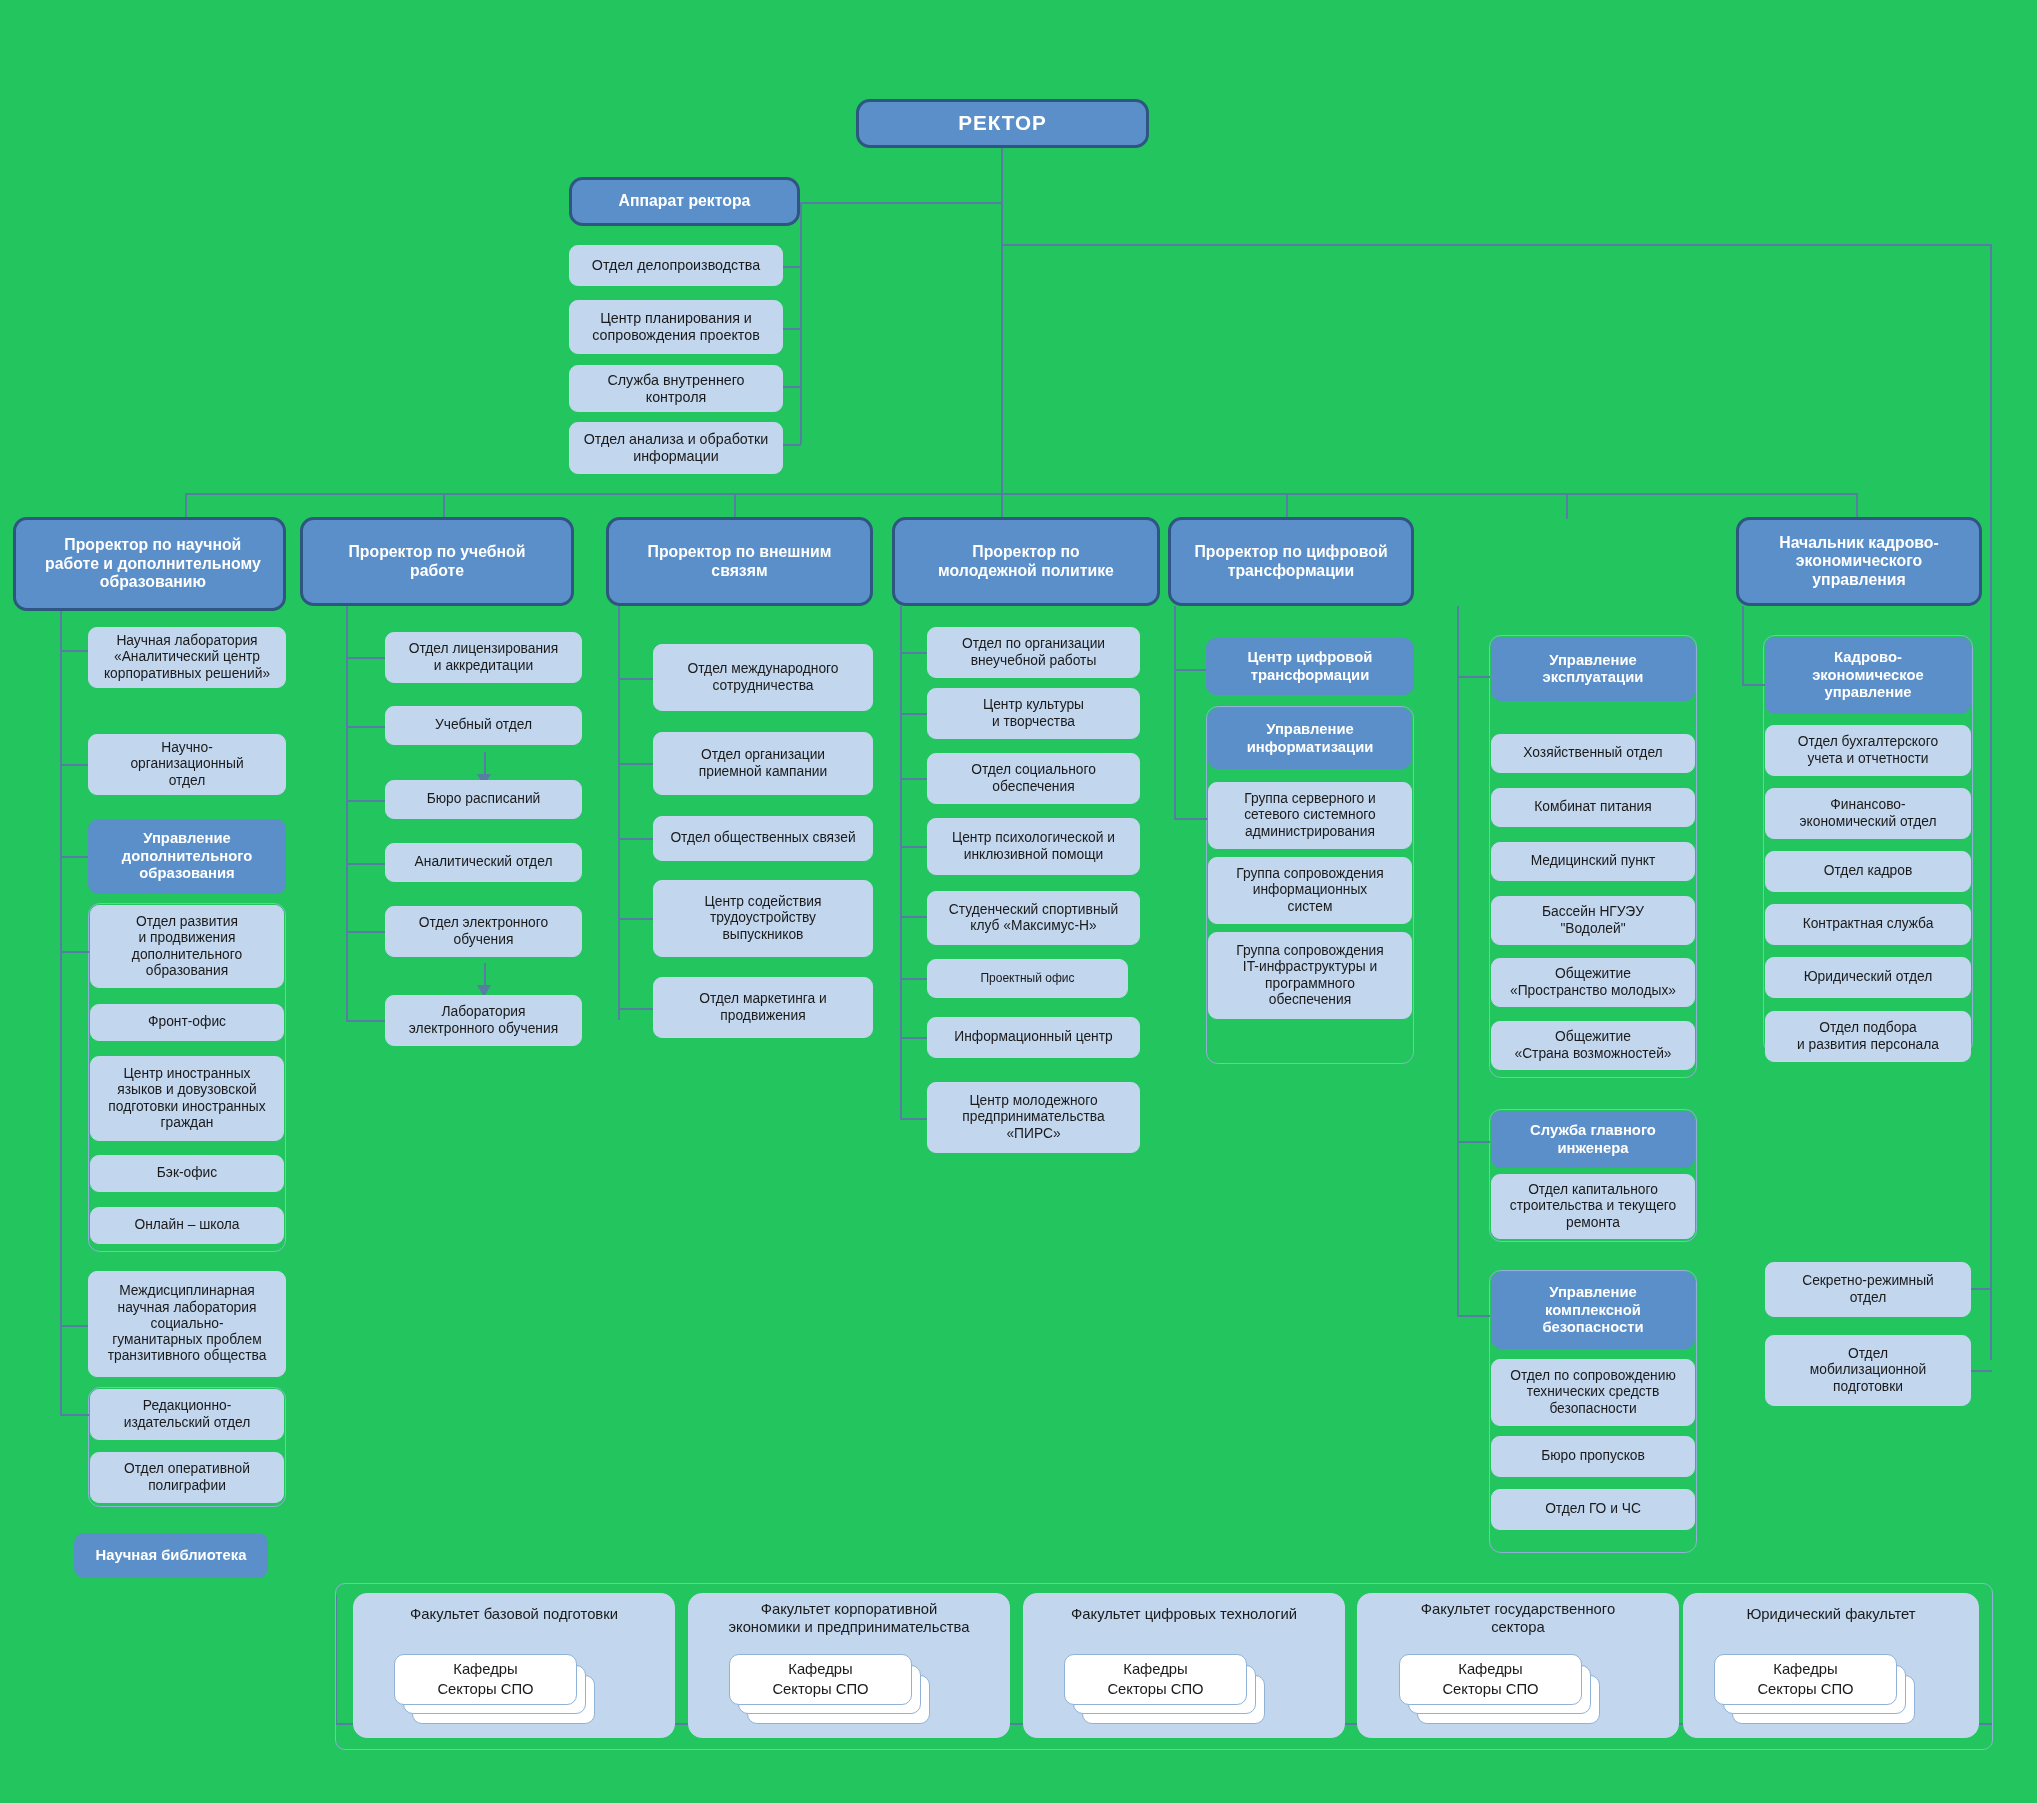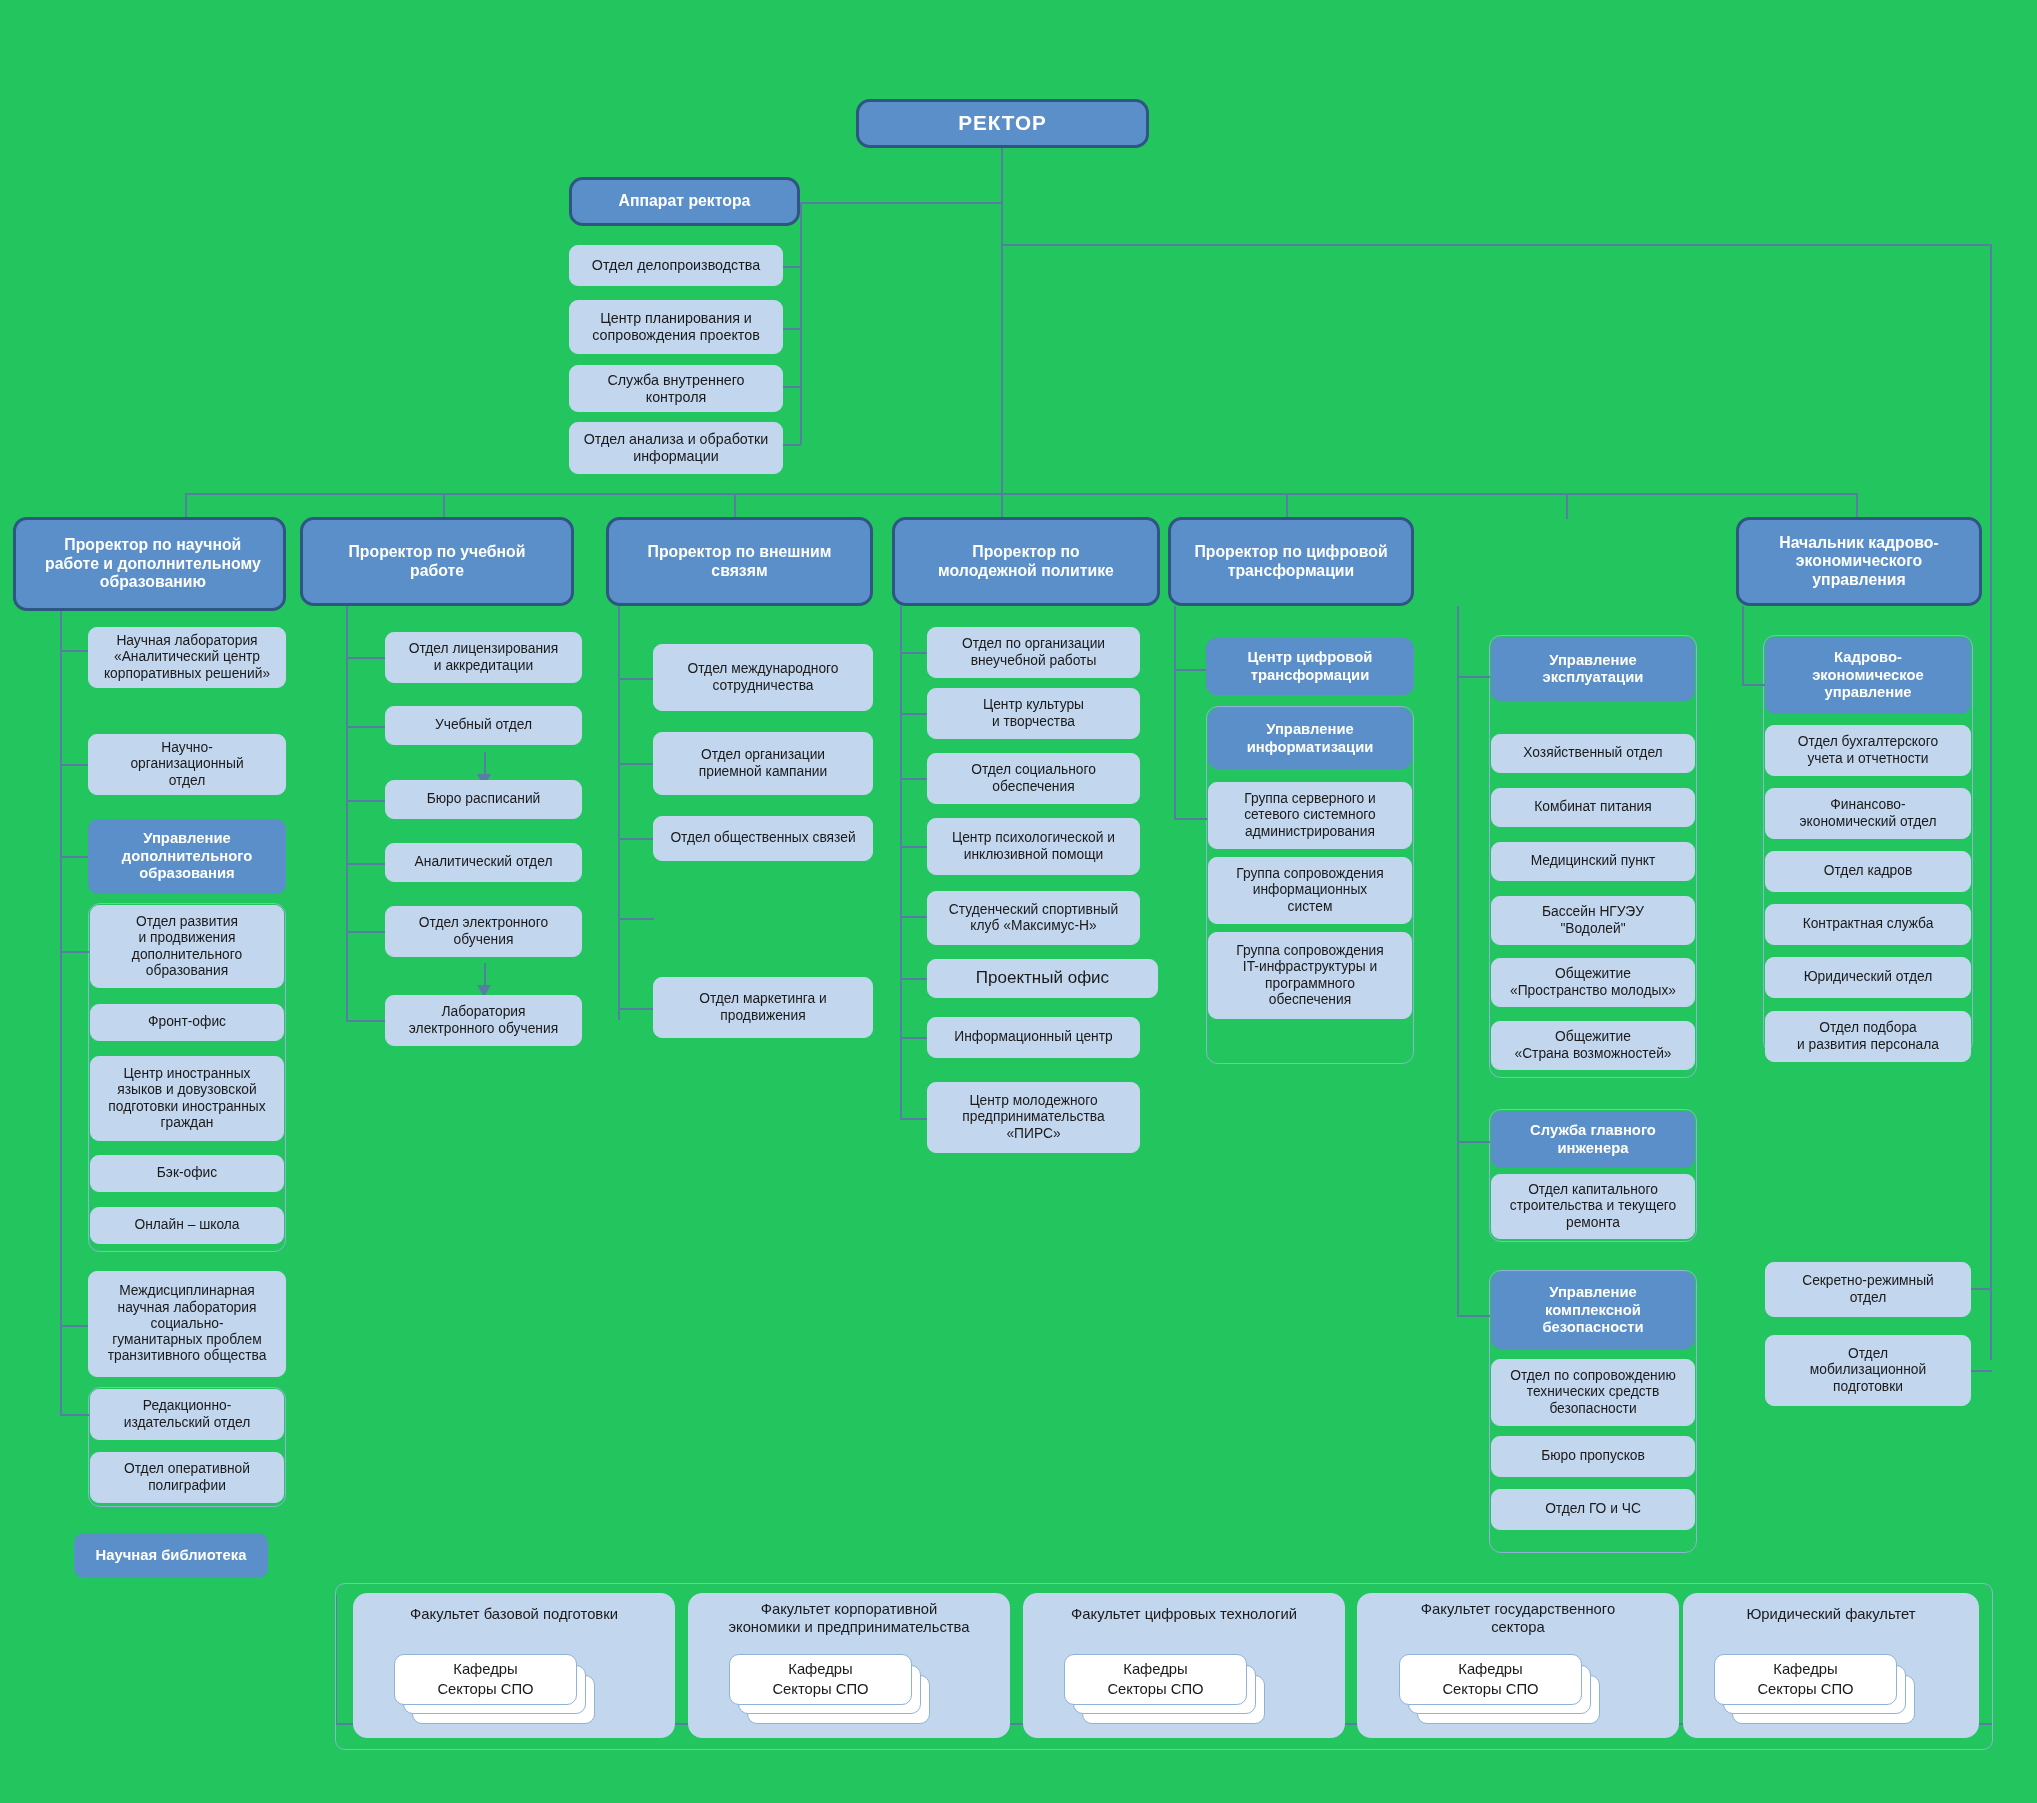--- a/index.html
+++ b/index.html
@@ -266,20 +266,23 @@
 сотрудничества</div>
 
   <div class="ln-h" style="left:618px; top:763px; width:36px;"></div>
   <div class="box lvl-leaf" style="left:653px; top:732px; width:220px; height:63px; font-size:13.8px;">Отдел организации
 приемной кампании</div>
 
   <div class="ln-h" style="left:618px; top:838px; width:36px;"></div>
   <div class="box lvl-leaf" style="left:653px; top:816px; width:220px; height:45px; font-size:13.8px;">Отдел общественных связей</div>
 
   <div class="ln-h" style="left:618px; top:918px; width:36px;"></div>
+  <div class="box lvl-leaf" style="left:653px; top:880px; width:220px; height:77px; font-size:13.8px;">Центр содействия
+трудоустройству
+выпускников</div>
 
   <div class="ln-h" style="left:618px; top:1008px; width:36px;"></div>
   <div class="box lvl-leaf" style="left:653px; top:977px; width:220px; height:61px; font-size:13.8px;">Отдел маркетинга и
 продвижения</div>
 
   <div class="ln-v" style="left:900px; top:606px; height:512px;"></div>
   <div class="box lvl-top" style="left:892px; top:517px; width:268px; height:89px; font-size:15.8px;">Проректор по
 молодежной политике</div>
 
   <div class="ln-h" style="left:900px; top:652px; width:27.6px;"></div>
@@ -296,21 +299,21 @@
 
   <div class="ln-h" style="left:900px; top:846px; width:27.6px;"></div>
   <div class="box lvl-leaf" style="left:927px; top:818px; width:213px; height:57px; font-size:13.8px;">Центр психологической и
 инклюзивной помощи</div>
 
   <div class="ln-h" style="left:900px; top:916px; width:27.6px;"></div>
   <div class="box lvl-leaf" style="left:927px; top:891px; width:213px; height:54px; font-size:13.8px;">Студенческий спортивный
 клуб «Максимус-Н»</div>
 
   <div class="ln-h" style="left:900px; top:978px; width:27.6px;"></div>
-  <div class="box lvl-leaf" style="left:927px; top:959px; width:231px; height:39px; font-size:17px;">Проектный офис</div>
+  <div class="box lvl-leaf" style="left:927px; top:959px; width:201px; height:39px; font-size:12px;">Проектный офис</div>
 
   <div class="ln-h" style="left:900px; top:1037px; width:27.6px;"></div>
   <div class="box lvl-leaf" style="left:927px; top:1017px; width:213px; height:41px; font-size:13.8px;">Информационный центр</div>
 
   <div class="ln-h" style="left:900px; top:1118px; width:27.6px;"></div>
   <div class="box lvl-leaf" style="left:927px; top:1082px; width:213px; height:71px; font-size:13.8px;">Центр молодежного
 предпринимательства
 «ПИРС»</div>
 
   <div class="ln-v" style="left:1174px; top:606px; height:212px;"></div>

